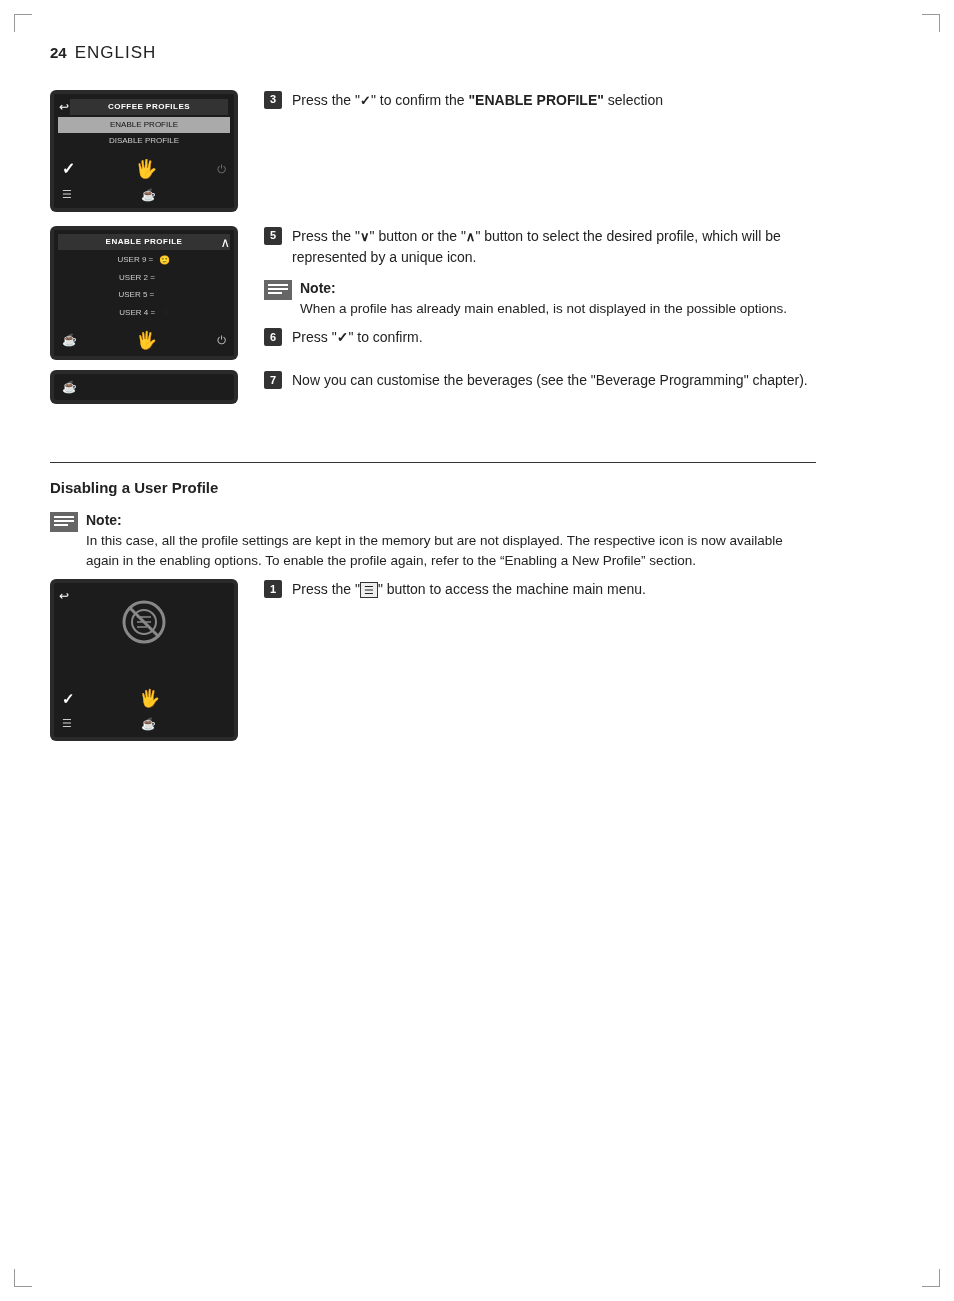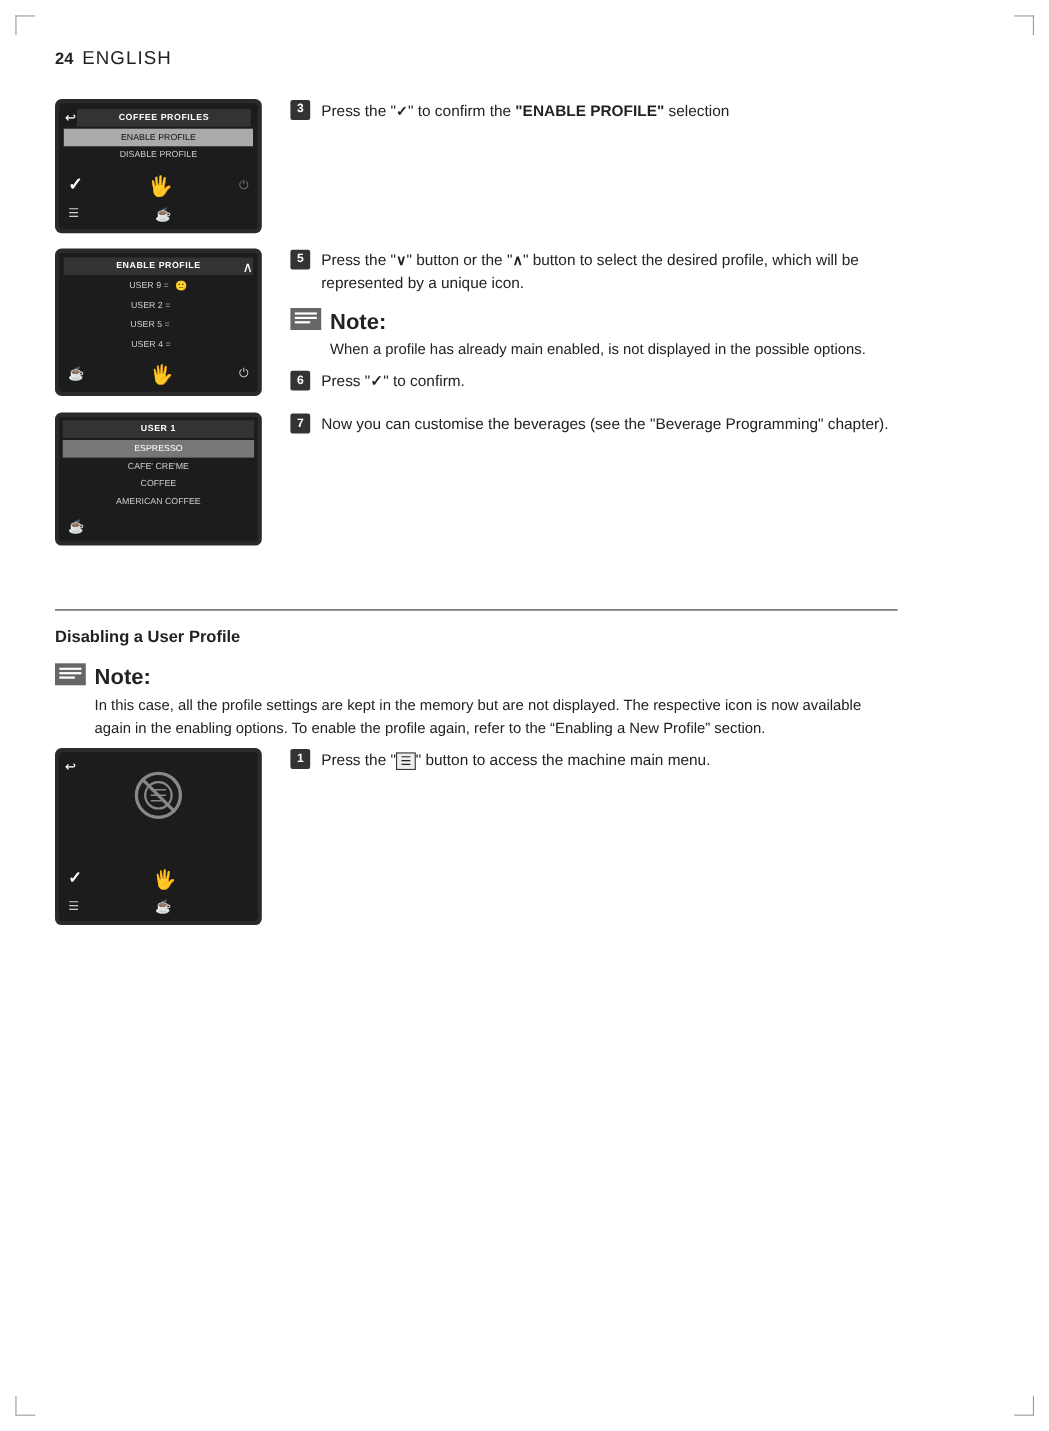--- a/index.html
+++ b/index.html
@@ -144,21 +144,21 @@
       flex-shrink: 0;
       margin-top: 2px;
       display: flex;
       align-items: center;
       justify-content: center;
     }
     .note-icon svg { width: 22px; height: 16px; }
     .note-content {}
     .note-title {
       font-weight: bold;
-      font-size: 20px;
+      font-size: 14px;
     }
     .note-text {
       font-size: 13.5px;
       line-height: 1.5;
     }
 
     
     .section-divider {
       border: none;
       border-top: 1px solid #333;
@@ -321,27 +321,20 @@
         <span class="step-text">Press "<span style="font-weight:bold;">✓</span>" to confirm.</span>
       </div>
     </div>
   </div>
 
   <div class="section" style="margin-top:10px;">
 
     <div class="device-img">
       <div class="device-outer">
         <div class="device-inner">
-          <div style="background:#1c1c1c;padding:3px 3px 2px;">
-            <div class="screen-title">USER 1</div>
-            <div class="s3-item sel">ESPRESSO</div>
-            <div class="s3-item">CAFE' CRE'ME</div>
-            <div class="s3-item">COFFEE</div>
-            <div class="s3-item">AMERICAN COFFEE</div>
-          </div>
           <div style="background:#1c1c1c;display:flex;align-items:center;justify-content:space-between;padding:4px 8px 4px;">
             <span style="color:#ccc;font-size:12px;">☕</span>
             <span style="color:#ccc;font-size:11px;"></span>
           </div>
         </div>
       </div>
     </div>
 
     <div class="text-block">
       <div class="step-line">

